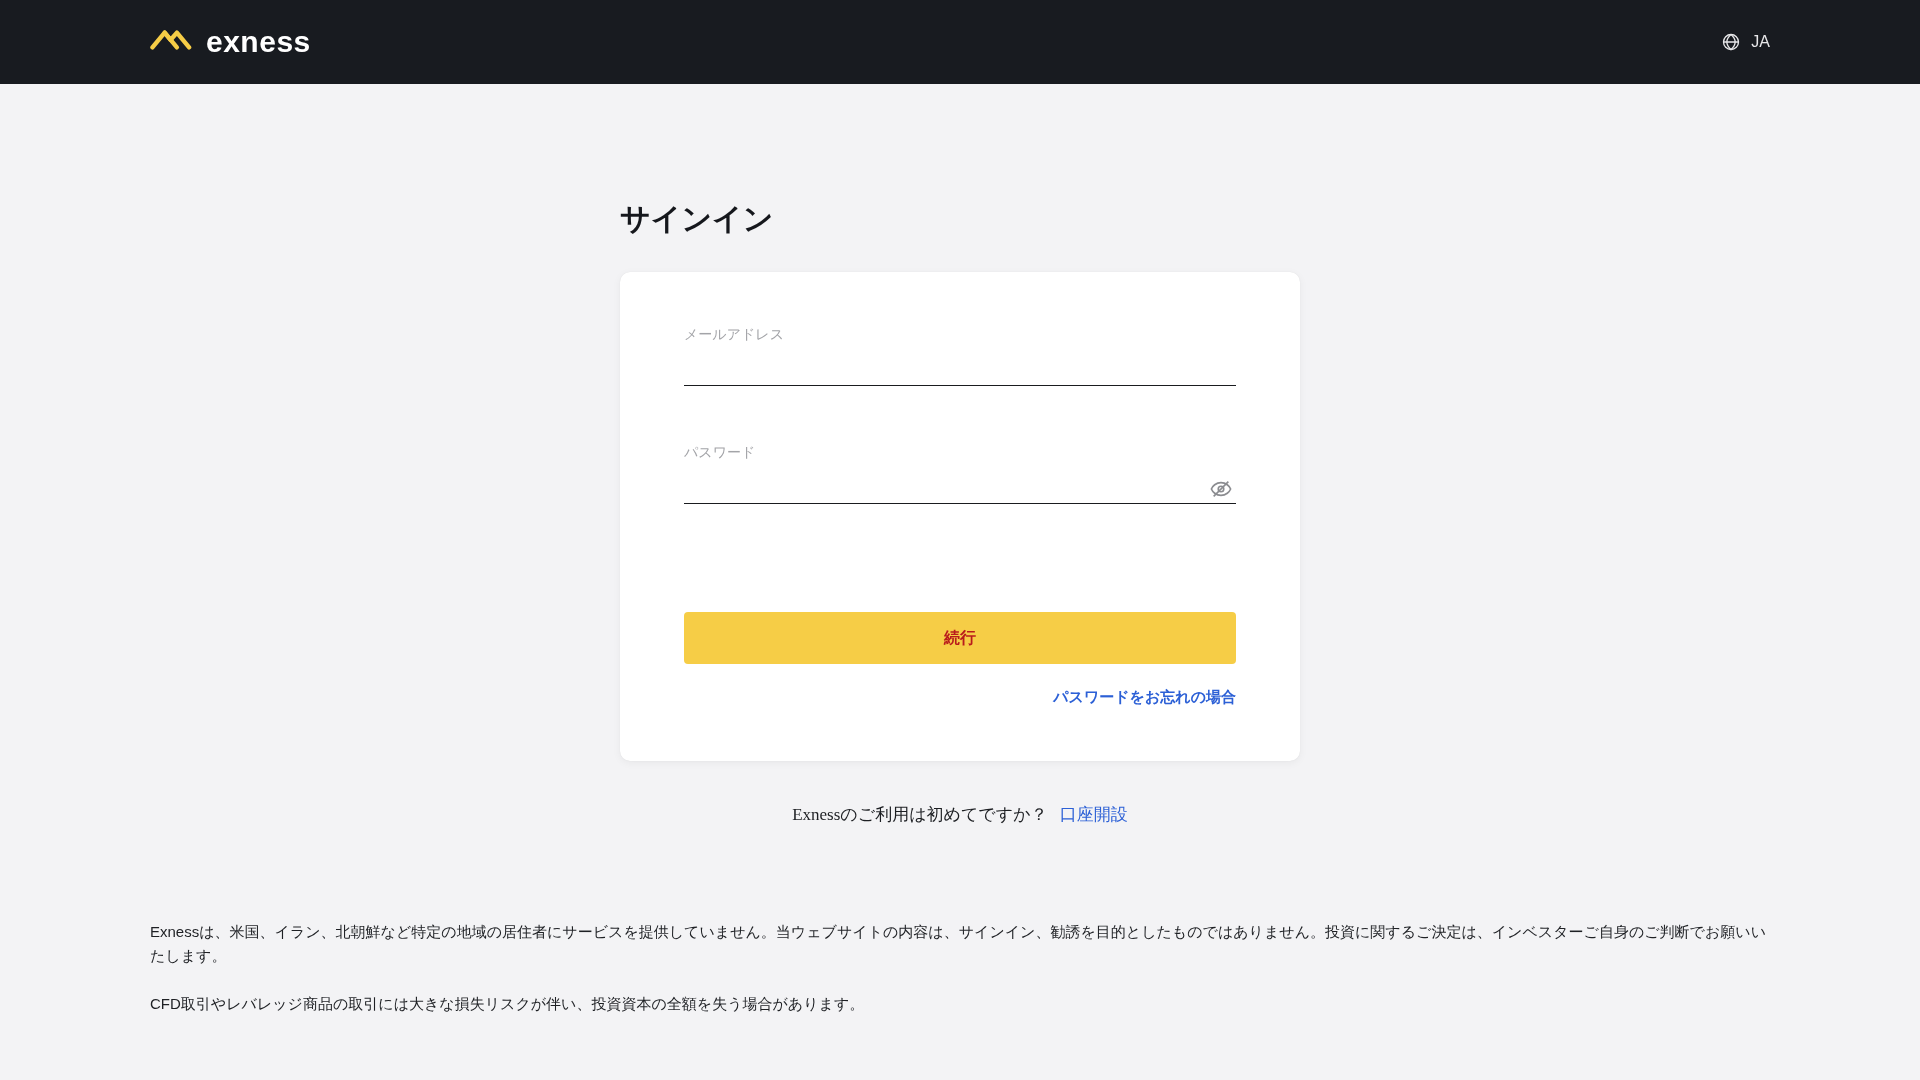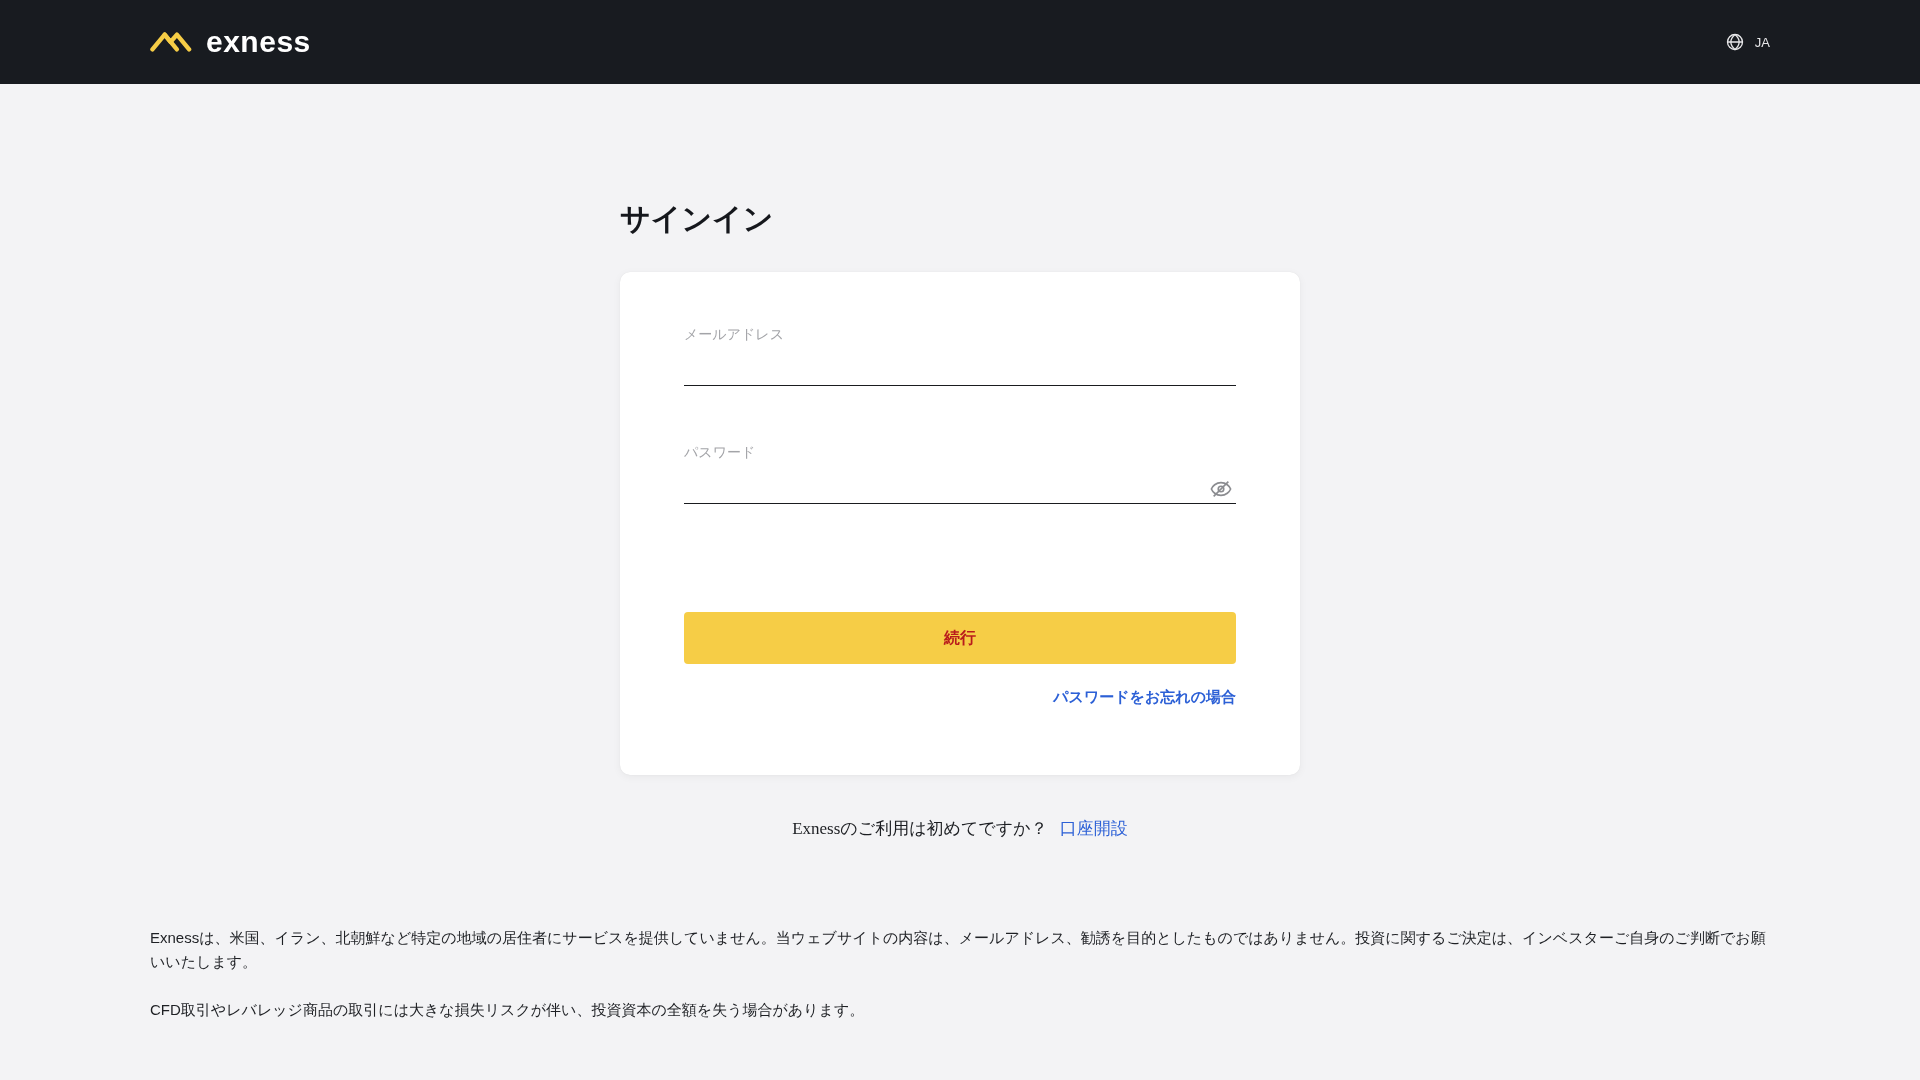--- a/index.html
+++ b/index.html
@@ -20,42 +20,41 @@
       background: #181b20;
       height: 84px;
       display: flex;
       align-items: center;
       justify-content: space-between;
       padding: 0 150px;
     }
 
     .logo-wrap {
       display: flex;
-      align-items: center;
       gap: 12px;
     }
 
     .logo-mark {
       width: 44px;
       height: 30px;
     }
 
     .logo-text {
       color: #ffffff;
       font-size: 30px;
       font-weight: 600;
       letter-spacing: 0.5px;
     }
 
     .lang-selector {
       display: flex;
       align-items: center;
       gap: 10px;
       color: #e8e8ea;
-      font-size: 13px;
+      font-size: 16px;
       cursor: pointer;
       text-align: center;
     }
 
     .lang-globe {
       width: 20px;
       height: 20px;
     }
 
     .main-content {
@@ -73,21 +72,21 @@
       color: #15171c;
       margin-bottom: 32px;
       text-align: left;
     }
 
     .card {
       width: 680px;
       background: #ffffff;
       border-radius: 10px;
       box-shadow: 0 2px 8px rgba(0,0,0,0.05), 0 0 1px rgba(0,0,0,0.1);
-      padding: 54px 64px 68px 64px;
+      padding: 54px 64px 54px 64px;
     }
 
     .field {
       position: relative;
       margin-bottom: 58px;
     }
 
     .field:last-of-type {
       margin-bottom: 0;
     }
@@ -241,15 +240,15 @@
 
   </div>
 
   <div class="signup-row">
     <span>Exnessのご利用は初めてですか？</span>
     <a class="signup-link">口座開設</a>
   </div>
 </main>
 
 <footer class="disclaimer">
-  <p>Exnessは、米国、イラン、北朝鮮など特定の地域の居住者にサービスを提供していません。当ウェブサイトの内容は、メールアドレス、勧誘を目的としたものではありません。投資に関するご決定は、インベスターご自身のご判断でお願いいたします。</p>
+  <p>Exnessは、米国、イラン、北朝鮮など特定の地域の居住者にサービスを提供していません。当ウェブサイトの内容は、サインイン、勧誘を目的としたものではありません。投資に関するご決定は、インベスターご自身のご判断でお願いいたします。</p>
   <p>CFD取引やレバレッジ商品の取引には大きな損失リスクが伴い、投資資本の全額を失う場合があります。</p>
 </footer>
 
 </body></html>

